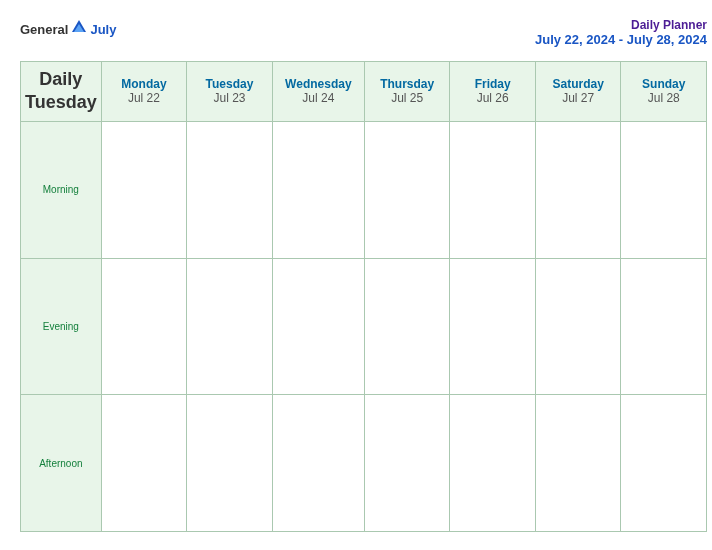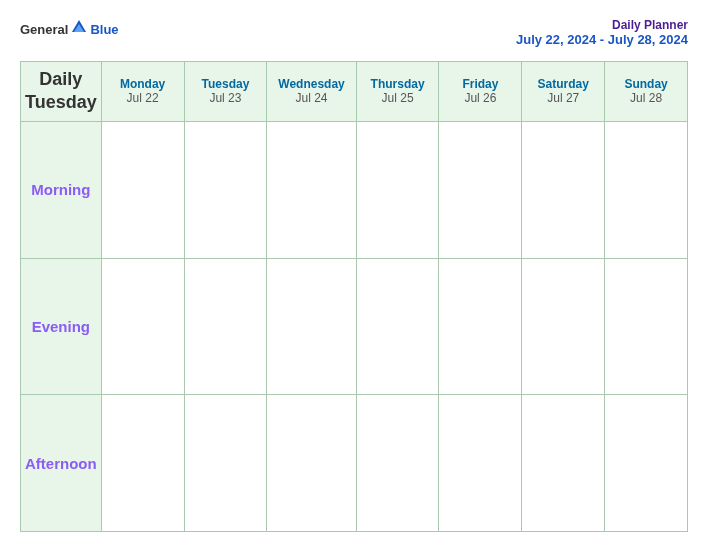--- a/index.html
+++ b/index.html
@@ -13,21 +13,21 @@
       height: 550px;
       background: #fff;
       font-family: Arial, sans-serif;
       overflow: hidden;
     }
 
     .page {
       width: 712px;
       height: 550px;
       background: #fff;
-      padding: 18px 24px 18px 20px;
+      padding: 18px 5px 18px 20px;
       display: flex;
       flex-direction: column;
     }
 
     .header {
       display: flex;
       justify-content: space-between;
       align-items: flex-start;
       margin-bottom: 14px;
     }
@@ -117,23 +117,23 @@
     }
 
     .calendar-table tbody td {
       background: #fff;
       height: 110px;
       min-width: 70px;
     }
 
     .calendar-table tbody td.row-label {
       background: #e8f5e9;
-      font-size: 15px;
-      font-weight: bold;
-      color: #8b5cf6;
+      font-size: 10px;
+      font-weight: normal;
+      color: #15803d;
       width: 70px;
       min-width: 70px;
     }
 
     .col-label { width: 70px; }
     .col-day { width: calc((100% - 70px) / 7); }
   </style>
 </head>
 <body>
 
@@ -141,21 +141,21 @@
   <div class="header">
     <div class="logo-area">
       <div class="logo-text">
         <span class="logo-general">General</span>
         <span>
           <svg width="18" height="18" viewBox="0 0 18 18">
             <polygon points="9,2 16,14 2,14" fill="#1a56c4"></polygon>
             <polygon points="9,6 14,14 4,14" fill="#5ba3f5"></polygon>
           </svg>
         </span>
-        <span class="logo-blue">Blue</span>
+        <span class="logo-blue">July</span>
       </div>
     </div>
     <div class="title-area">
       <div class="title-main">Daily Planner</div>
       <div class="title-date">July 22, 2024 - July 28, 2024</div>
     </div>
   </div>
 
   <table class="calendar-table">
     <thead>

